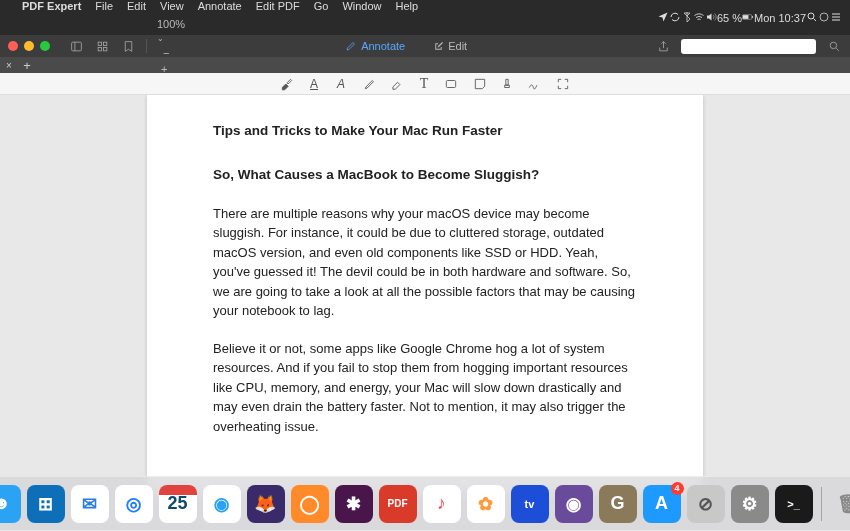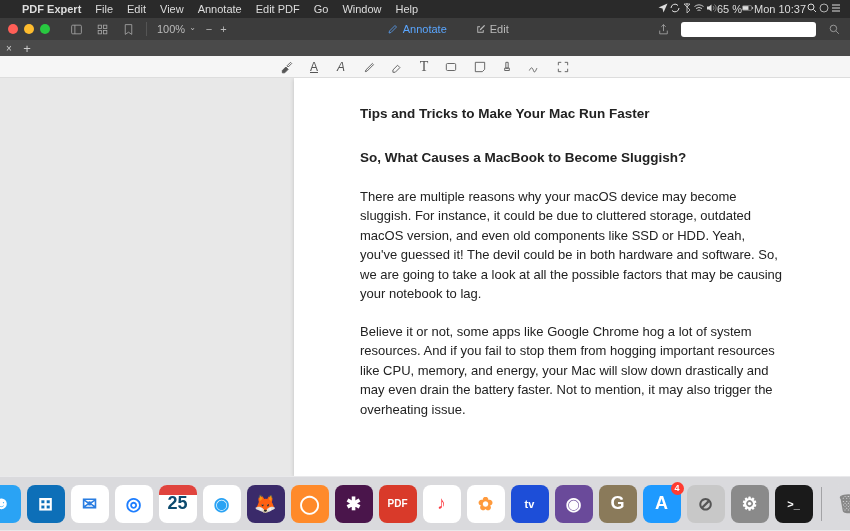--- a/index.html
+++ b/index.html
@@ -1,55 +1,55 @@
 <!DOCTYPE html>
 <html><head>
 <meta charset="utf-8">
 <style>
   * { margin: 0; padding: 0; box-sizing: border-box; }
   body { font-family: -apple-system, BlinkMacSystemFont, "Helvetica Neue", Arial, sans-serif; background: #e8e8e8; width: 850px; height: 531px; overflow: hidden; position: relative; }
 
   
-  .menubar { height: 18px; background: #2a2a2a; color: #ddd; display: flex; align-items: center; padding: 0 8px; font-size: 11px; gap: 14px; }
+  .menubar { height: 35px; background: #2a2a2a; color: #ddd; display: flex; padding: 0 8px; font-size: 11px; gap: 14px; }
   .menubar .right { margin-left: auto; display: flex; align-items: center; }
   .menubar svg { width: 12px; height: 12px; fill: #ddd; }
   .apple-logo { font-size: 13px; }
 
   
   .toolbar { height: 22px; background: #3c3c3c; display: flex; align-items: center; padding: 0 8px; gap: 10px; color: #bbb; font-size: 11px; }
   .traffic { display: flex; gap: 6px; margin-right: 8px; }
   .traffic span { width: 10px; height: 10px; border-radius: 50%; display: inline-block; }
   .tl-close { background: #ff5f57; }
   .tl-min { background: #febc2e; }
   .tl-max { background: #28c840; }
   .tb-iconbtn { width: 16px; height: 16px; display: flex; align-items: center; justify-content: center; }
   .tb-iconbtn svg { width: 13px; height: 13px; stroke: #aaa; fill: none; stroke-width: 1.5; }
   .tb-divider { width: 1px; height: 14px; background: #555; }
-  .zoom { display: flex; gap: 4px; }
+  .zoom { display: flex; gap: 4px; flex-direction: column; }
   .annotate-btn { color: #5aa6ff; display: flex; align-items: center; gap: 4px; margin-left: 150px; }
   .annotate-btn svg { stroke: #5aa6ff; width: 12px; height: 12px; fill: none; stroke-width: 1.5; }
   .edit-btn { display: flex; align-items: center; gap: 4px; margin-left: 18px; color: #bbb; }
   .edit-btn svg { width: 11px; height: 11px; fill: #bbb; }
   .spacer { flex: 1; }
   .searchbox { width: 135px; height: 15px; background: #fff; border-radius: 3px; }
 
   
   .tabbar { height: 16px; background: #4a4a4a; display: flex; align-items: center; color: #ccc; font-size: 10px; }
   .tab-close { width: 18px; text-align: center; font-size: 10px; }
   .tab-title { flex: 1; text-align: center; }
   .tab-add { width: 18px; text-align: center; font-size: 13px; }
 
   
   .annotbar { height: 22px; background: #f6f6f6; border-bottom: 1px solid #ddd; display: flex; align-items: center; justify-content: center; gap: 14px; }
   .annotbar .grp { display: flex; gap: 12px; }
   .annotbar .ico { width: 15px; height: 15px; display:flex; align-items:center; justify-content:center; font-size: 12px; color: #555; }
   .annotbar svg { width: 14px; height: 14px; stroke: #555; fill: none; stroke-width: 1.5; }
 
   
-  .viewport { height: calc(531px - 18px - 22px - 16px - 22px - 55px); background: #e8e8e8; display: flex; justify-content: flex-end; overflow: hidden; }
+  .viewport { height: calc(531px - 18px - 22px - 16px - 22px - 55px); background: #e8e8e8; display: flex; justify-content: center; overflow: hidden; }
   .page { width: 556px; background: #fff; box-shadow: 0 1px 4px rgba(0,0,0,0.18); padding: 26px 66px 0 66px; color: #222; font-size: 13px; line-height: 1.5; }
   .page h3 { font-size: 13.5px; font-weight: 700; margin-bottom: 24px; }
   .page h4 { font-size: 13.5px; font-weight: 700; margin-bottom: 18px; }
   .page p { margin-bottom: 18px; margin-top: 17px; }
 
   
   .dock-wrap { position: absolute; bottom: 0; left: 0; right: 0; height: 55px; display:flex; justify-content:center; }
   .dock { background: rgba(210,210,215,0.65); border-radius: 8px; padding: 4px 8px; display:flex; gap: 6px; align-items:center; backdrop-filter: blur(6px); border:1px solid rgba(255,255,255,0.4); }
   .dock-item { width: 38px; height: 38px; border-radius: 8px; display:flex; align-items:center; justify-content:center; position:relative; font-size:18px; color:#fff; font-weight:600; }
   .dock-sep { width: 1px; height: 34px; background: rgba(0,0,0,0.25); margin: 0 2px; }

